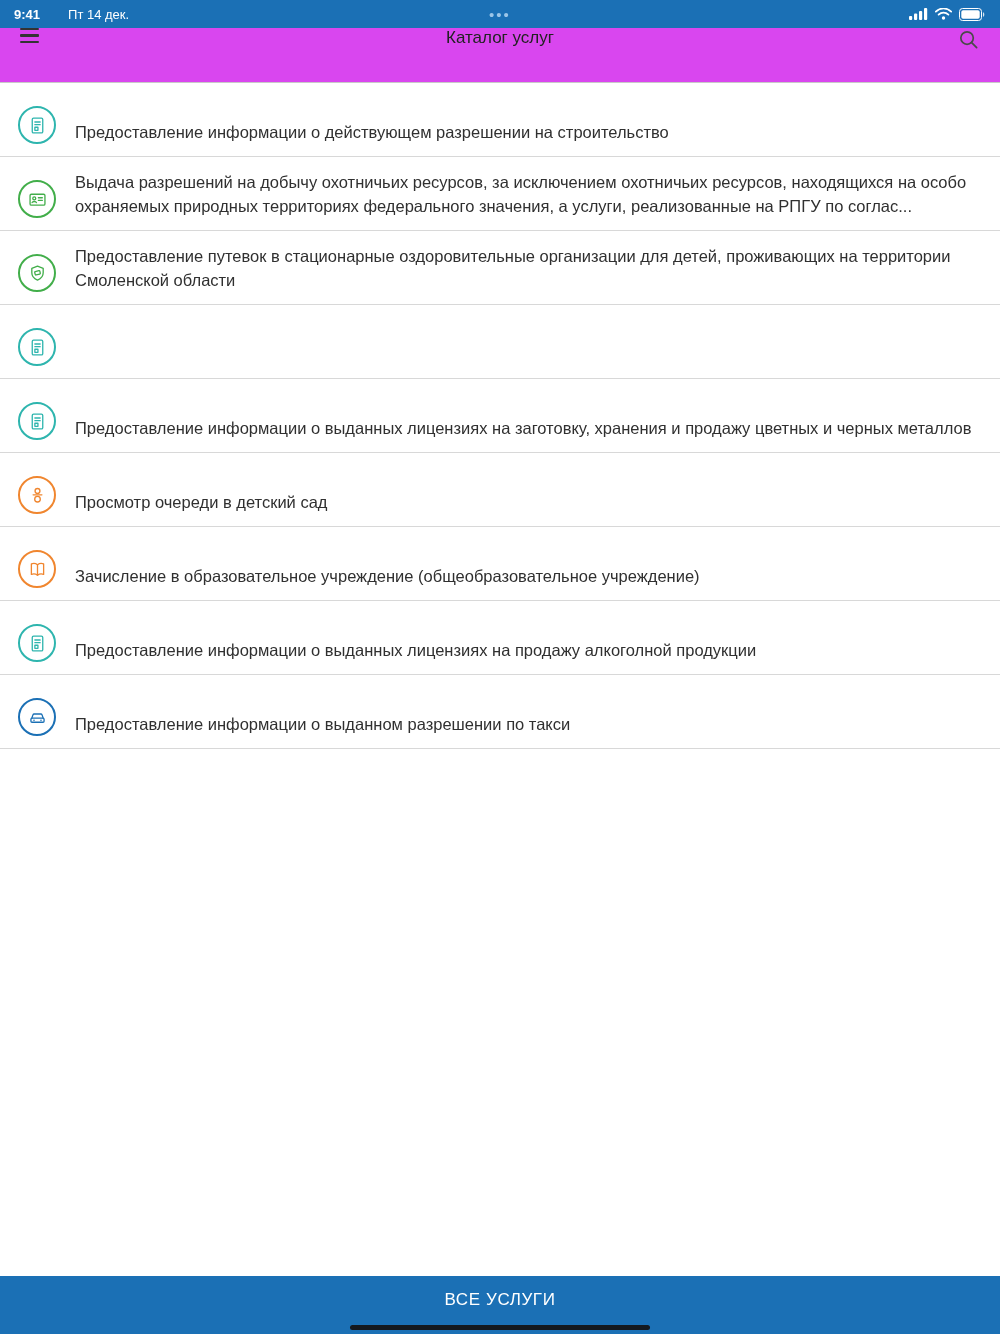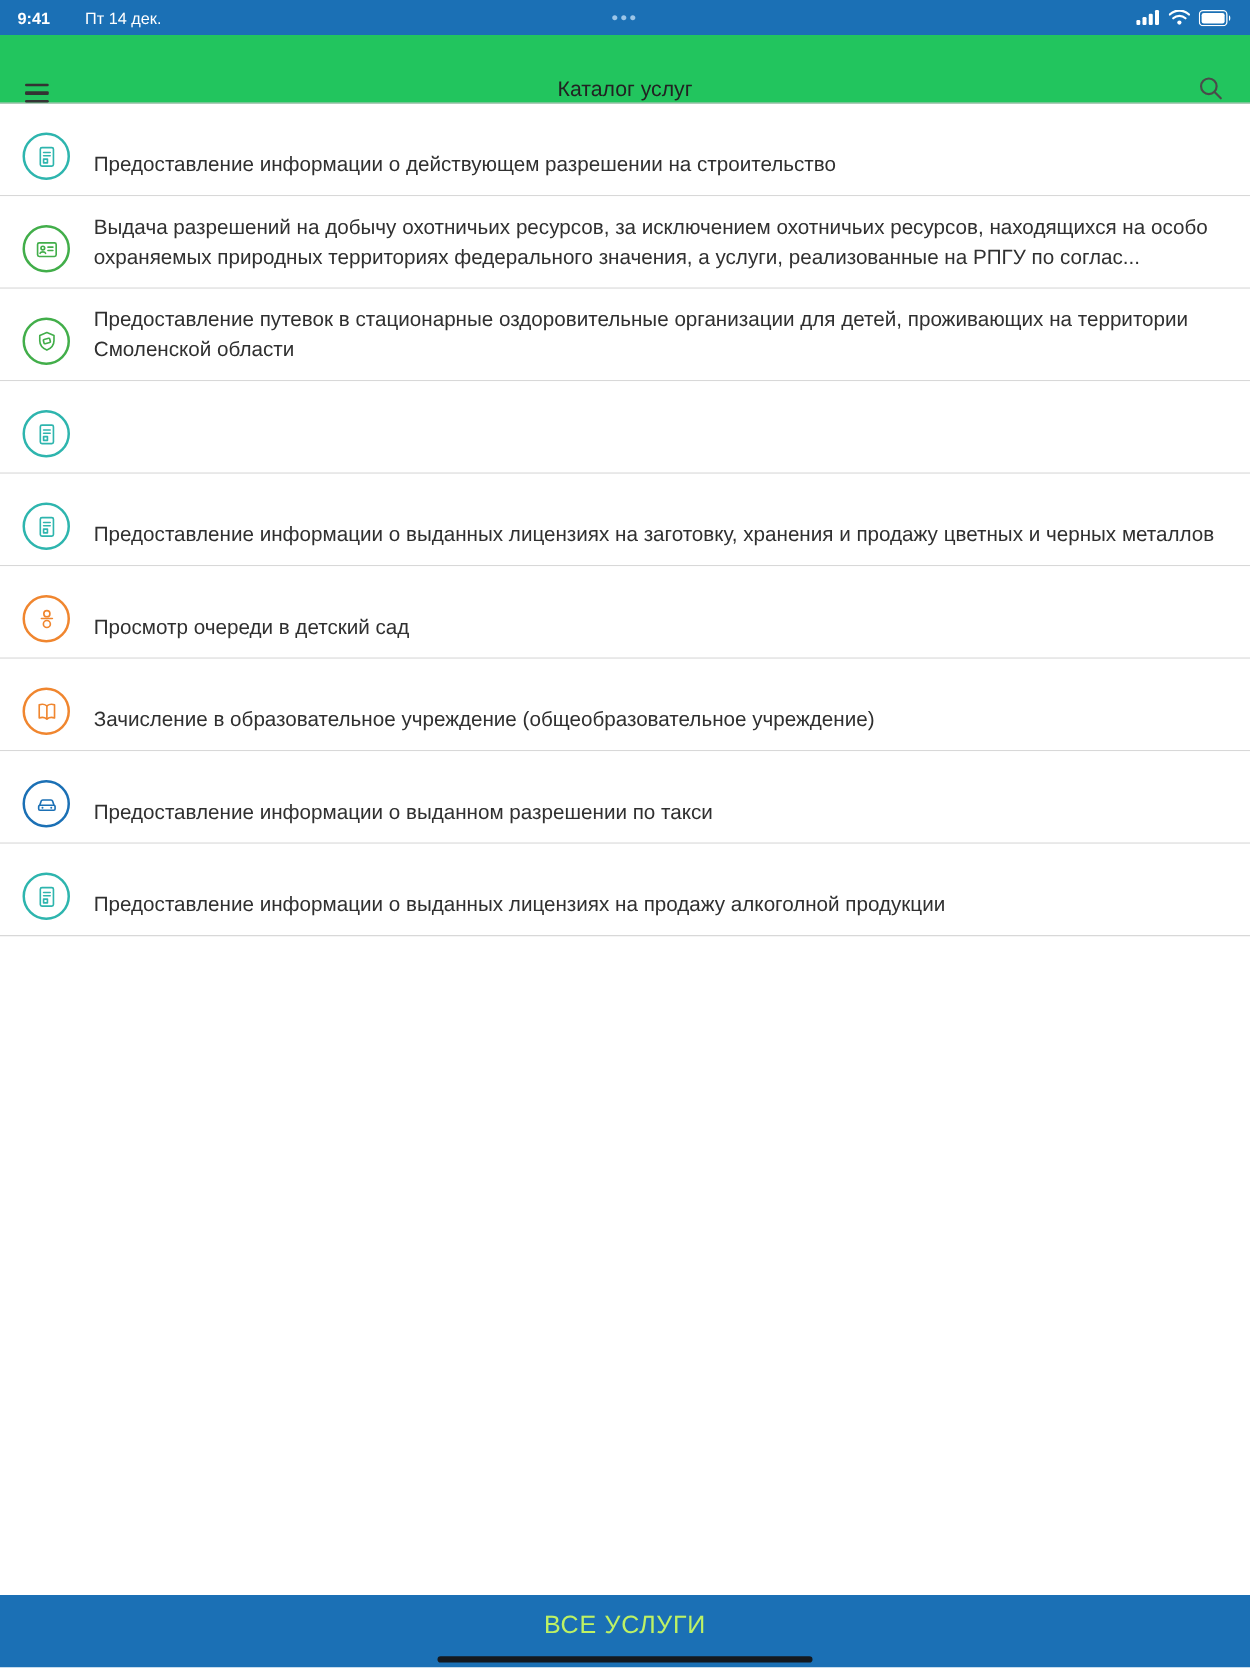--- a/index.html
+++ b/index.html
@@ -24,24 +24,24 @@
   }
   .sb-left { display:flex; gap:28px; align-items:center; }
   .sb-time { font-weight:bold; }
   .sb-center { position:absolute; left:0; right:0; text-align:center; color:#9cc6e8; font-size:15px; letter-spacing:2px; pointer-events:none; }
   .sb-right { display:flex; gap:7px; align-items:center; z-index:1; }
   .sb-right svg { display:block; }
 
   
   .navbar {
     height:55px;
-    background:#22c55e;
+    background:#d946ef;
     border-bottom:1px solid #c9c9c9;
     display:flex;
-    align-items:flex-end;
+    align-items:flex-start;
     justify-content:space-between;
     padding:0 20px;
     position:relative;
   }
   .nav-title {
     position:absolute; left:0; right:0;
     text-align:center;
     font-size:17px;
     color:#222;
     pointer-events:none;
@@ -85,22 +85,22 @@
     position:absolute;
     left:0; right:0; bottom:0;
     height:58px;
     background:#1b70b5;
     display:flex;
     align-items:center;
     justify-content:center;
     cursor:pointer;
   }
   .footer-label {
-    color:#bef264;
-    font-size:20px;
+    color:#ffffff;
+    font-size:17px;
     letter-spacing:0.6px;
     padding-bottom:10px;
   }
   .home-indicator {
     position:absolute;
     bottom:4px;
     left:50%;
     transform:translateX(-50%);
     width:300px;
     height:5px;
@@ -252,35 +252,35 @@
   <div class="row">
     <span class="icon-circle c-orange">
         <svg>
           <use href="#i-book"></use>
         </svg>
       </span>
     <span class="row-text">Зачисление в образовательное учреждение (общеобразовательное учреждение)</span>
   </div>
 
   <div class="row">
+    <span class="icon-circle c-teal">
+        <svg>
+          <use href="#i-doc"></use>
+        </svg>
+      </span>
+    <span class="row-text">Предоставление информации о выданных лицензиях на продажу алкоголной продукции</span>
+  </div>
+
+  <div class="row">
     <span class="icon-circle c-blue">
         <svg>
           <use href="#i-car"></use>
         </svg>
       </span>
     <span class="row-text">Предоставление информации о выданном разрешении по такси</span>
-  </div>
-
-  <div class="row">
-    <span class="icon-circle c-teal">
-        <svg>
-          <use href="#i-doc"></use>
-        </svg>
-      </span>
-    <span class="row-text">Предоставление информации о выданных лицензиях на продажу алкоголной продукции</span>
   </div>
 
 </div>
 
 <div class="footer">
   <span class="footer-label">ВСЕ УСЛУГИ</span>
   <span class="home-indicator"></span>
 </div>
 
 </body></html>

